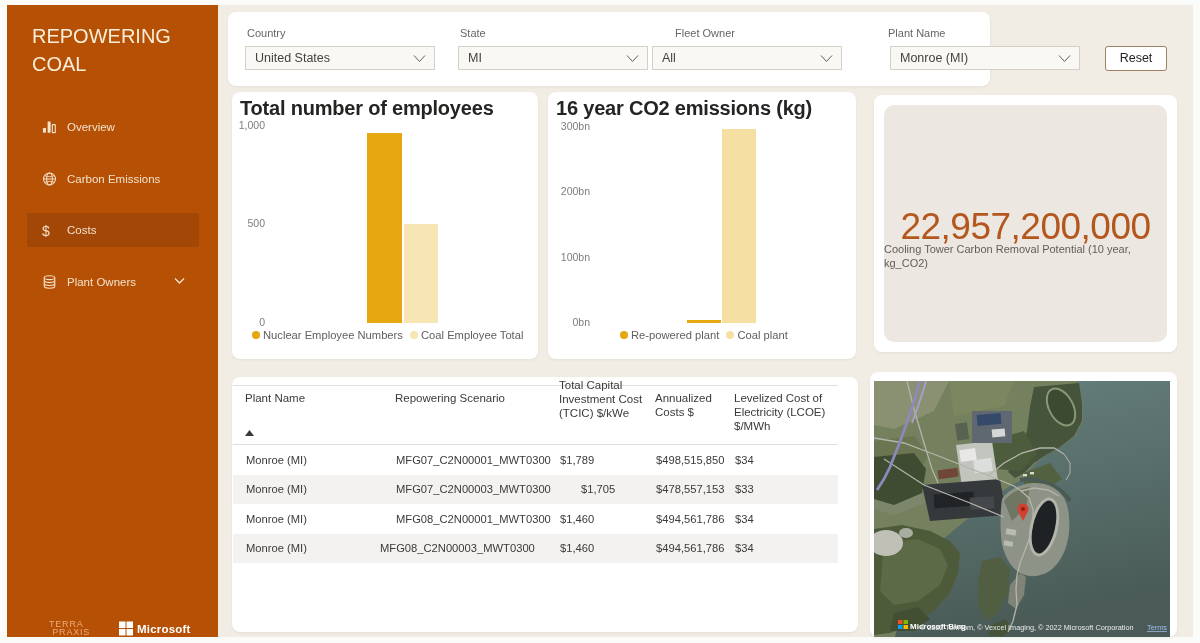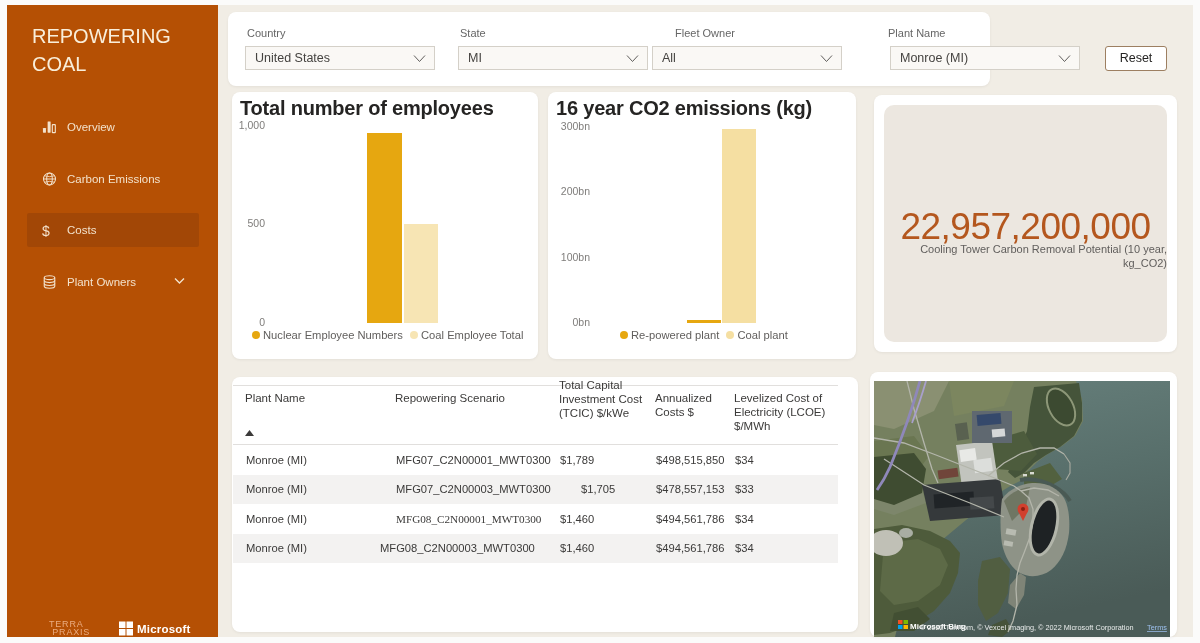--- a/index.html
+++ b/index.html
@@ -20,21 +20,21 @@
   .fbox { position:absolute; top:34px; width:190px; height:24px; background:#faf8f5; border:1px solid #d4d0c8; font-size:12.5px; color:#454340; line-height:22px; padding-left:9px; }
   .fbox svg { position:absolute; right:8px; top:7px; }
   #reset { position:absolute; left:877px; top:34px; width:62px; height:25px; border:1px solid #9d7f61; border-radius:3px; background:#fff; font-size:12.5px; color:#252423; text-align:center; line-height:23px; }
   .ctitle { position:absolute; left:8px; top:4.5px; font-size:20px; font-weight:bold; color:#252423; letter-spacing:-0.2px; }
   .ylab { position:absolute; font-size:10.5px; color:#7f7d7b; text-align:right; width:40px; }
   .bar { position:absolute; }
   .legend { position:absolute; font-size:11.2px; color:#605e5c; white-space:nowrap; }
   .dot { display:inline-block; width:8px; height:8px; border-radius:50%; margin-right:3px; }
   #kpi-inner { position:absolute; left:10px; top:10px; right:10px; bottom:10px; background:#ece7e0; border-radius:10px; }
   #kpi-num { position:absolute; left:0; right:0; top:101px; text-align:center; font-size:37px; color:#b4571e; letter-spacing:-0.5px; }
-  #kpi-sub { position:absolute; left:0; right:0; top:138px; text-align:right; font-size:11px; line-height:13.5px; color:#605e5c; white-space:nowrap; }
+  #kpi-sub { position:absolute; left:0; right:0; top:138px; text-align:left; font-size:11px; line-height:13.5px; color:#605e5c; white-space:nowrap; }
   #tablecard { overflow:hidden; }
   .th { position:absolute; font-size:11.5px; color:#3b3a39; line-height:14px; }
   .row { position:absolute; left:1px; width:605px; height:29.5px; }
   .row.alt { background:#f3f2f1; }
   .cell { position:absolute; top:50%; transform:translateY(-50%); font-size:11.2px; color:#3b3a39; white-space:nowrap; }
 </style>
 </head>
 <body>
 <div id="page">
 <div id="canvas">
@@ -150,21 +150,21 @@
     </div>
     <div class="row alt" style="top:97.5px;">
       <div class="cell" style="left:13px;">Monroe (MI)</div>
           <div class="cell" style="left:163px;">MFG07_C2N00003_MWT0300</div>
           <div class="cell" style="left:327px;margin-left:21px;">$1,705</div>
           <div class="cell" style="left:423px;">$478,557,153</div>
           <div class="cell" style="left:502px;">$33</div>
     </div>
     <div class="row" style="top:127px;">
       <div class="cell" style="left:13px;">Monroe (MI)</div>
-          <div class="cell" style="left:163px;font-family:Liberation Serif, serif;">MFG08_C2N00001_MWT0300</div>
+          <div class="cell" style="left:163px;">MFG08_C2N00001_MWT0300</div>
           <div class="cell" style="left:327px;">$1,460</div>
           <div class="cell" style="left:423px;">$494,561,786</div>
           <div class="cell" style="left:502px;">$34</div>
     </div>
     <div class="row alt" style="top:156.5px;">
       <div class="cell" style="left:13px;">Monroe (MI)</div>
           <div class="cell" style="left:147px;">MFG08_C2N00003_MWT0300</div>
           <div class="cell" style="left:327px;">$1,460</div>
           <div class="cell" style="left:423px;">$494,561,786</div>
           <div class="cell" style="left:502px;">$34</div>

